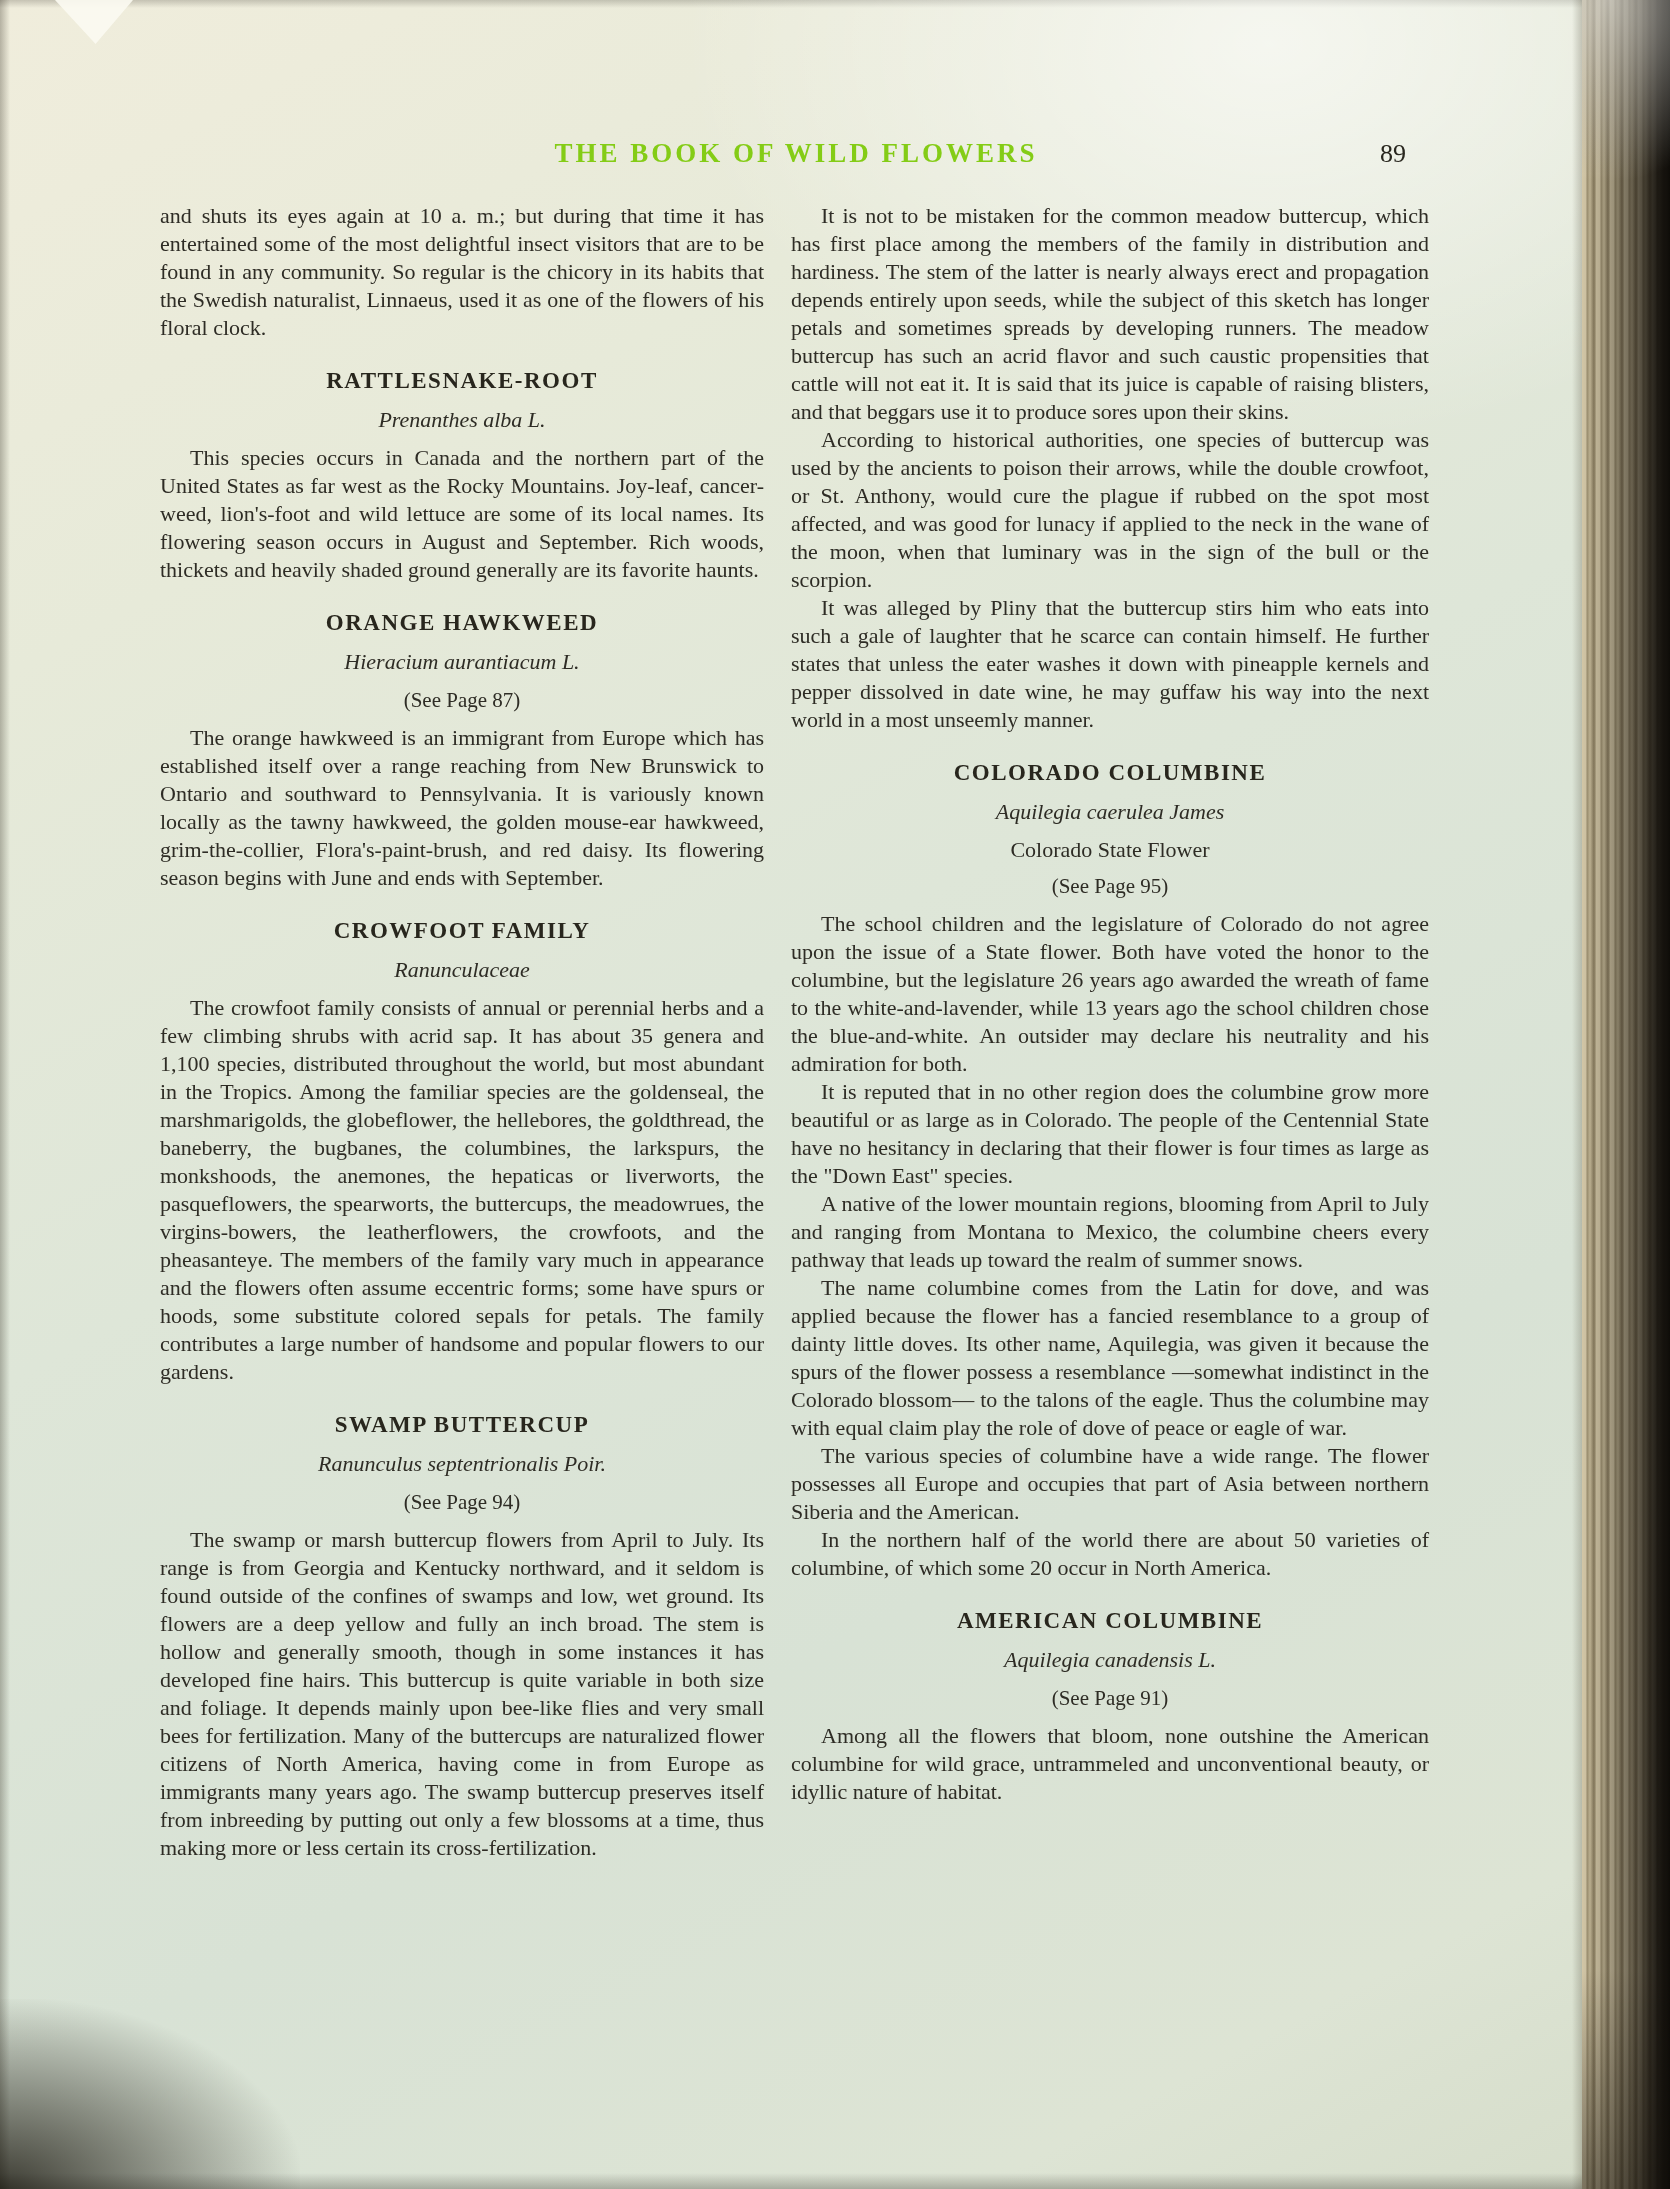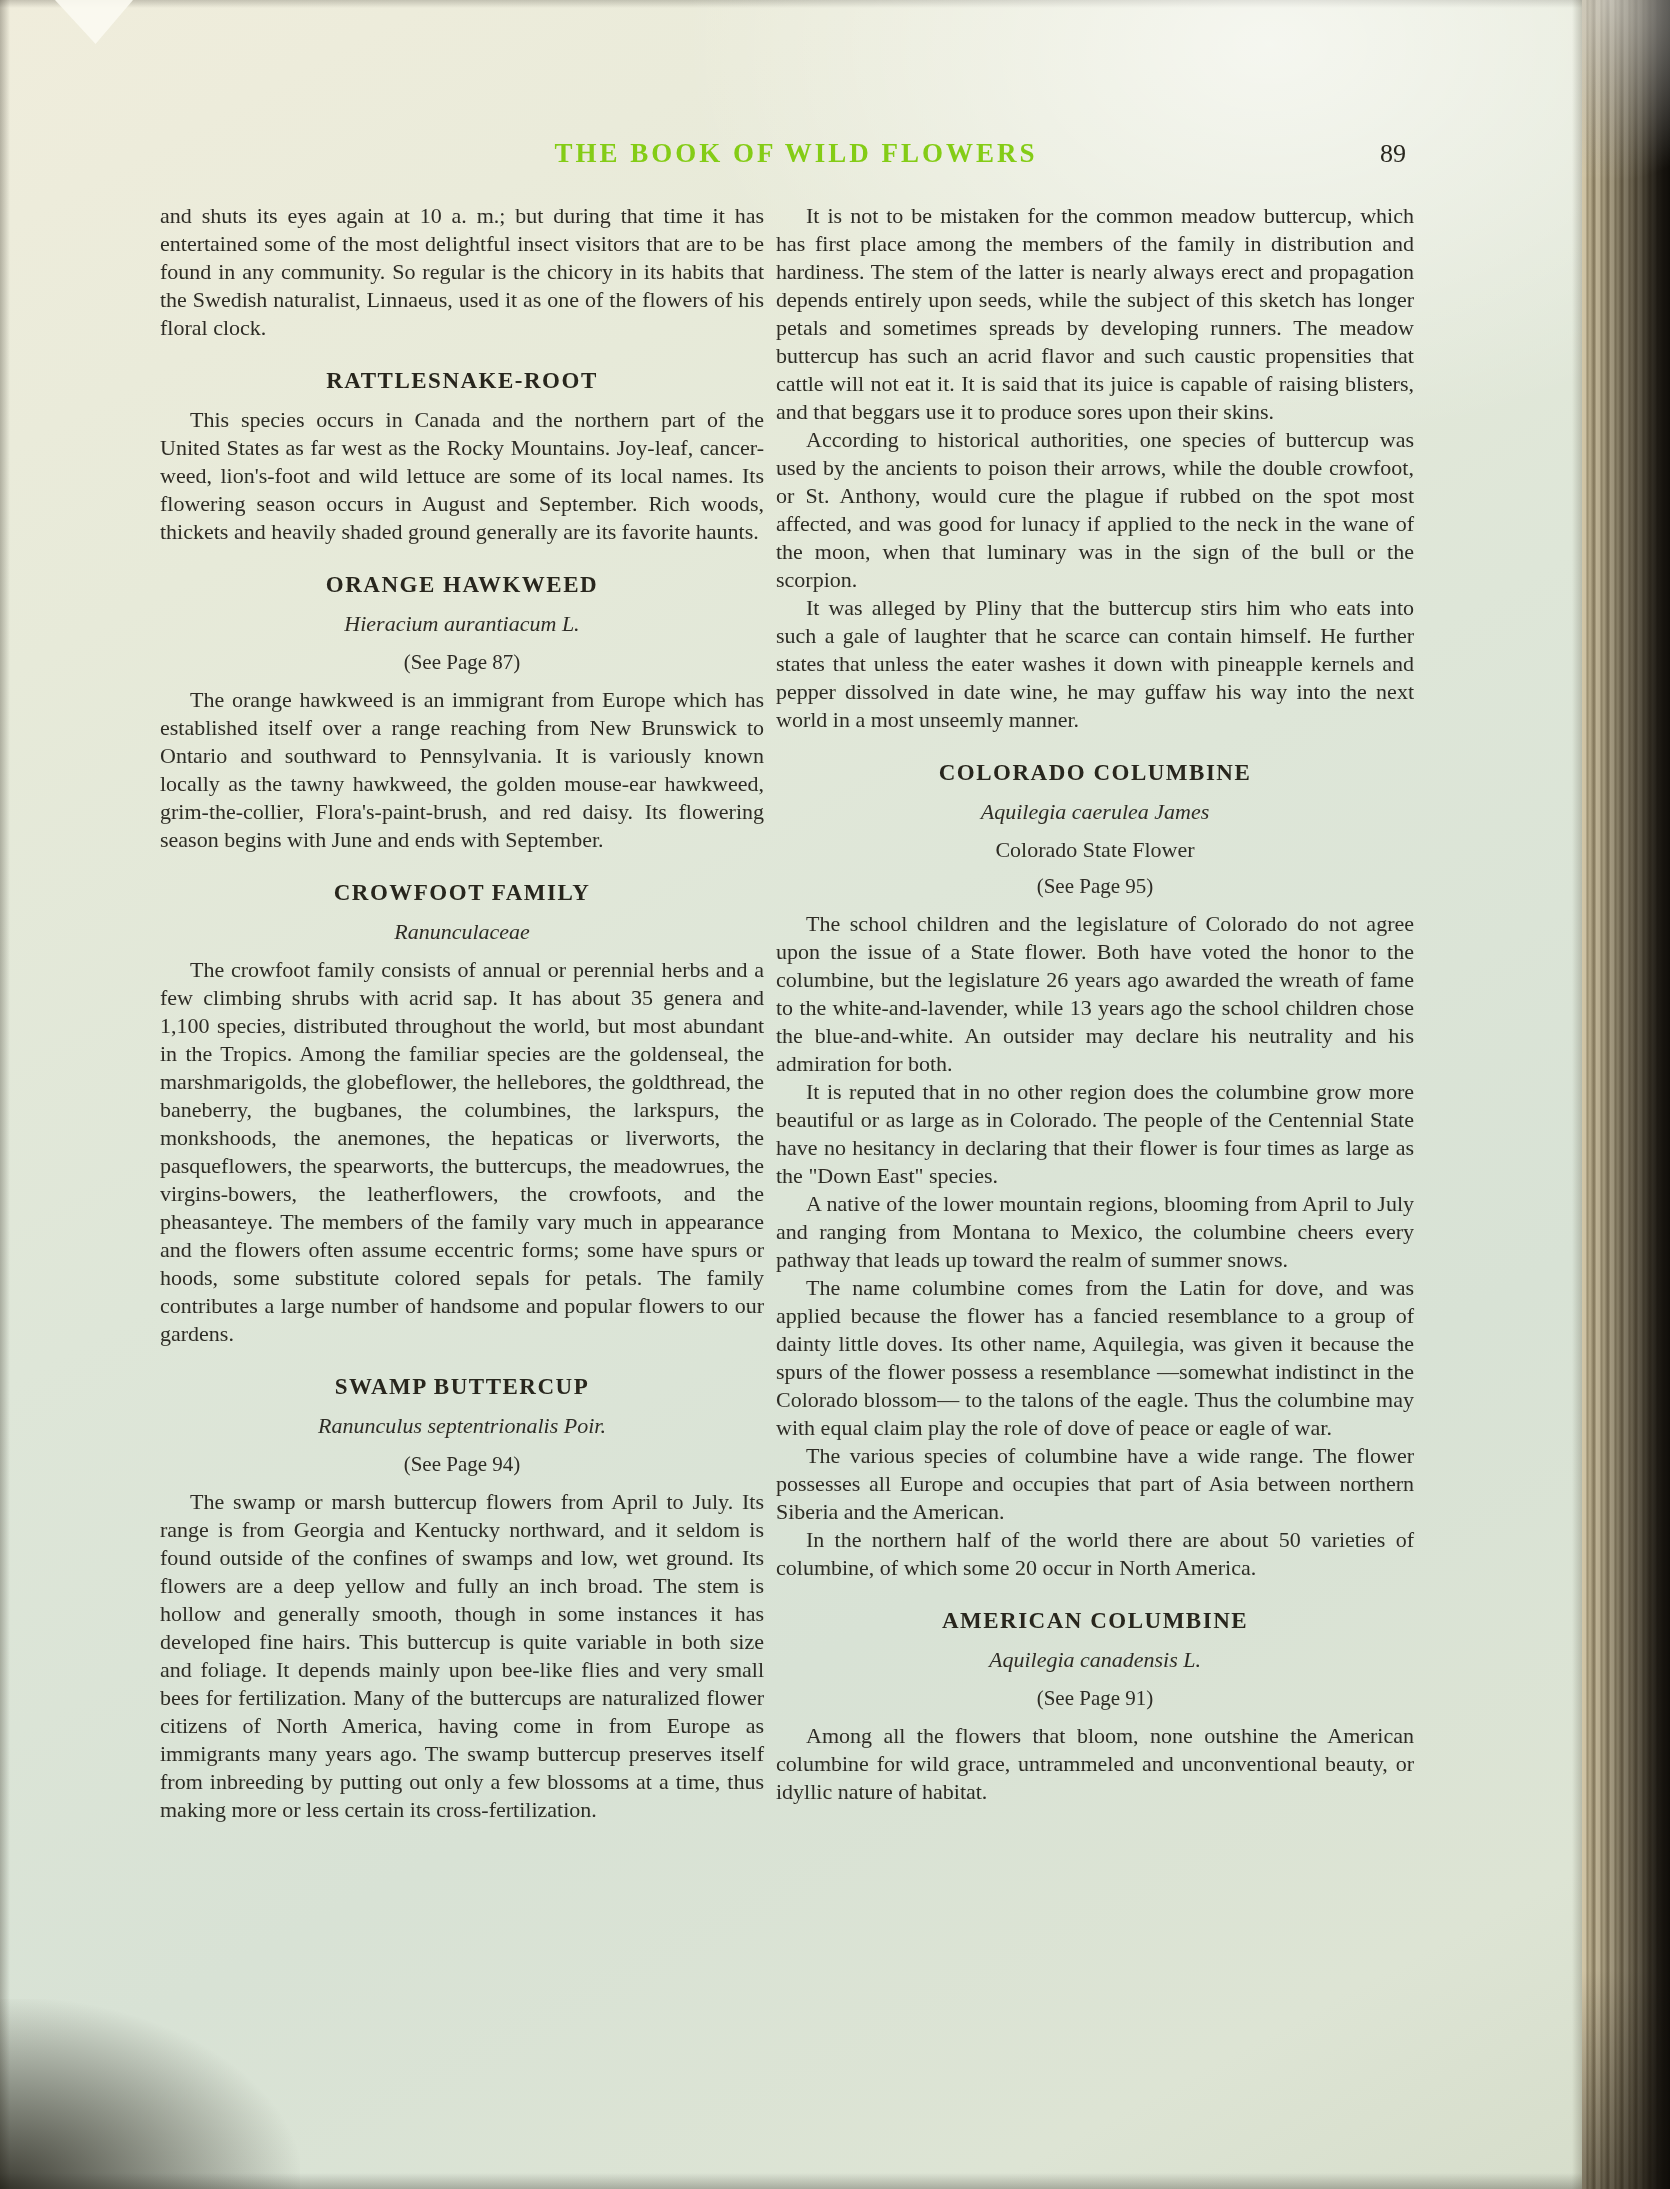--- a/index.html
+++ b/index.html
@@ -47,21 +47,21 @@
   .header { position:relative; height:44px; }
   .title {
     text-align:center; font-size:27px; font-weight:bold;
     letter-spacing:3px; color:#84cc16;
   }
   .pagenum { position:absolute; right:26px; top:1px; font-size:26px; color:#29271f; }
 
   .columns { display:flex; gap:12px; margin-top:20px; }
   .col { font-size:22px; line-height:28px; text-align:justify; }
   .col.left  { width:604px; }
-  .col.right { width:638px; }
+  .col.right { width:638px;margin-left:15px; }
 
   p { text-indent:30px; }
   p.noindent { text-indent:0; }
 
   .section { margin-top:24px; }
   .heading {
     font-size:23px; font-weight:bold; letter-spacing:1.5px;
     text-align:center; color:#28261d; margin-bottom:10px; line-height:30px;
   }
   .latin   { font-style:italic; text-align:center; font-size:22px; margin-bottom:10px; line-height:28px; }
@@ -80,20 +80,21 @@
     <div class="pagenum">89</div>
   </div>
 
   <div class="columns">
 
     <div class="col left">
       <p class="noindent">and shuts its eyes again at 10 a. m.; but during that time it has entertained some of the most delightful insect visitors that are to be found in any community. So regular is the chicory in its habits that the Swedish naturalist, Linnaeus, used it as one of the flowers of his floral clock.</p>
 
       <div class="section">
         <div class="heading">RATTLESNAKE-ROOT</div>
+        <div class="latin">Prenanthes alba L.</div>
         <p>This species occurs in Canada and the northern part of the United States as far west as the Rocky Mountains. Joy-leaf, cancer-weed, lion's-foot and wild lettuce are some of its local names. Its flowering season occurs in August and September. Rich woods, thickets and heavily shaded ground generally are its favorite haunts.</p>
       </div>
 
       <div class="section">
         <div class="heading">ORANGE HAWKWEED</div>
         <div class="latin">Hieracium aurantiacum L.</div>
         <div class="seepage">(See Page 87)</div>
         <p>The orange hawkweed is an immigrant from Europe which has established itself over a range reaching from New Brunswick to Ontario and southward to Pennsylvania. It is variously known locally as the tawny hawkweed, the golden mouse-ear hawkweed, grim-the-collier, Flora's-paint-brush, and red daisy. Its flowering season begins with June and ends with September.</p>
       </div>
 

